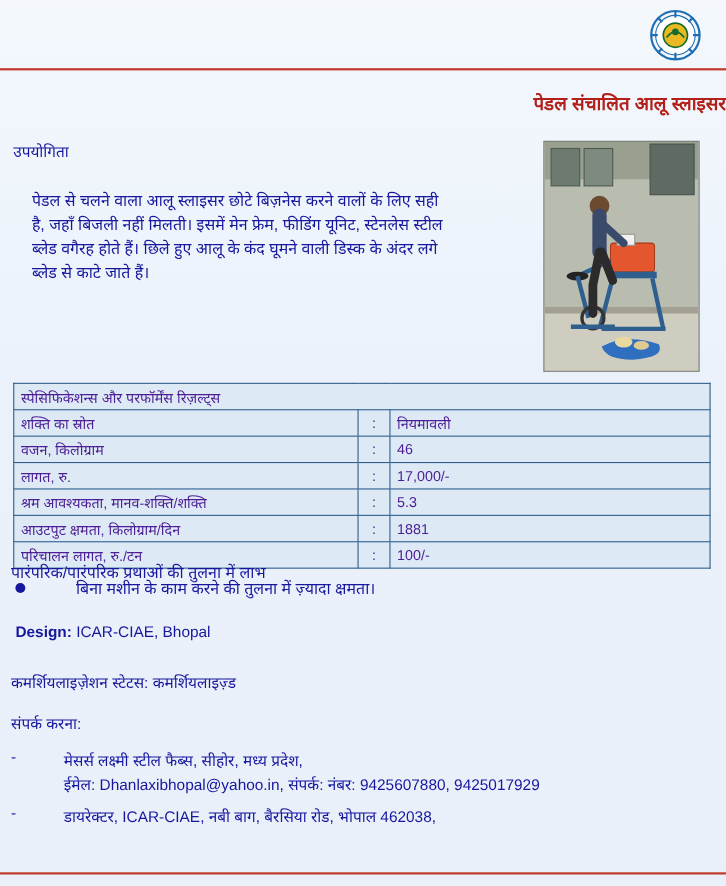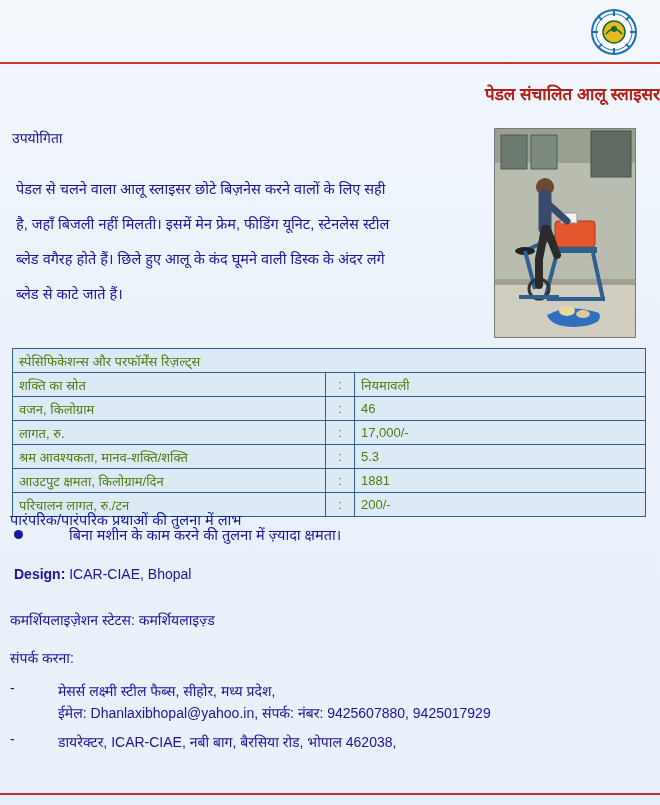--- a/index.html
+++ b/index.html
@@ -54,25 +54,25 @@
   
   .section-label {
     position: absolute;
     left: 12px;
     top: 128px;
     font-size: 14px;
     color: #17179e;
   }
   .para {
     position: absolute;
-    left: 16px;
+    left: 29px;
     top: 172px;
     width: 385px;
     font-size: 14.5px;
-    line-height: 35px;
+    line-height: 22px;
     color: #17179e;
   }
   
   .photo {
     position: absolute;
     left: 494px;
     top: 128px;
     width: 140px;
     height: 208px;
     border: 1px solid #7a7a7a;
@@ -81,21 +81,21 @@
   }
   .photo svg { display: block; }
   
   .spec-table {
     position: absolute;
     left: 12px;
     top: 348px;
     width: 634px;
     border-collapse: collapse;
     font-size: 13px;
-    color: #4d7c0f;
+    color: #4c1d95;
     background: #ddeaf6;
   }
   .spec-table td {
     border: 1px solid #2f5f8f;
     padding: 2px 6px;
     height: 19px;
     vertical-align: middle;
   }
   .spec-table tr.header-row td {
     font-weight: normal;
@@ -281,21 +281,21 @@
         <td class="col-value">5.3</td>
       </tr>
       <tr>
         <td class="col-label">आउटपुट क्षमता, किलोग्राम/दिन</td>
         <td class="col-colon">:</td>
         <td class="col-value">1881</td>
       </tr>
       <tr>
         <td class="col-label">परिचालन लागत, रु./टन</td>
         <td class="col-colon">:</td>
-        <td class="col-value">200/-</td>
+        <td class="col-value">100/-</td>
       </tr>
     </tbody>
   </table>
 
   <div class="benefit-head">पारंपरिक/पारंपरिक प्रथाओं की तुलना में लाभ</div>
 
   <div class="bullet-row">
     <span class="bullet-dot"></span><span class="bullet-text">बिना मशीन के काम करने की तुलना में ज़्यादा क्षमता।</span>
   </div>
 

